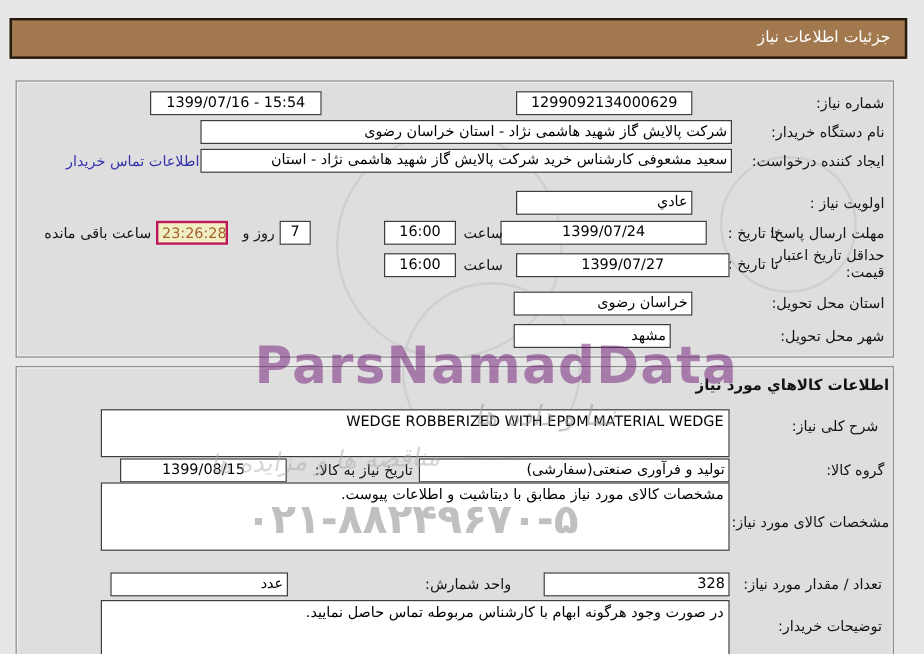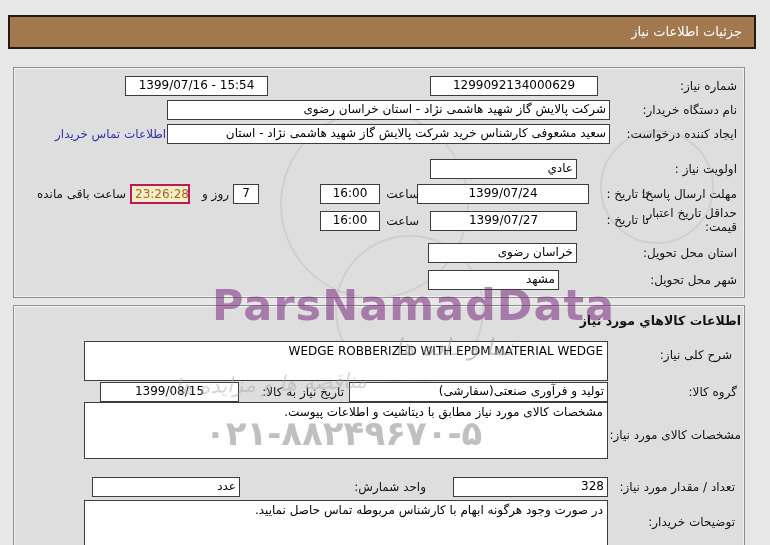--- a/index.html
+++ b/index.html
@@ -51,21 +51,21 @@
   <span>جزئیات اطلاعات نیاز</span>
 </div>
 
 <div class="wm-circle" style="left:280px;top:110px;width:185px;height:185px;"></div>
 <div class="wm-circle" style="left:335px;top:235px;width:145px;height:145px;"></div>
 <div class="wm-circle" style="left:600px;top:130px;width:110px;height:110px;"></div>
 
 <div class="panel" id="panel1"></div>
 
 <div class="lbl" style="right:33px;top:79px;">شماره نیاز:</div>
-<div class="box center ltrn" style="left:430px;top:76px;width:168px;">1299092134000629</div>
+<div class="box center ltrn" style="left:430px;top:76px;width:147px;">1299092134000629</div>
 <div class="lbl" style="right:345px;top:79px;margin-top:20px;">تاریخ و ساعت اعلان عمومی:</div>
 <div class="box center ltr" style="left:125px;top:76px;width:143px;">1399/07/16 - 15:54</div>
 
 <div class="lbl" style="right:33px;top:103px;">نام دستگاه خریدار:</div>
 <div class="box rgt" style="left:167px;top:100px;width:443px;">شرکت پالایش گاز شهید هاشمی نژاد - استان خراسان رضوی</div>
 
 <div class="lbl" style="right:33px;top:127px;text-align:right;">ایجاد کننده درخواست:</div>
 <div class="box rgt" style="left:167px;top:124px;width:443px;">سعید مشعوفی کارشناس خرید شرکت پالایش گاز شهید هاشمی نژاد - استان</div>
 <div class="link" style="left:55px;top:127px;">اطلاعات تماس خریدار</div>
 
@@ -77,21 +77,21 @@
 <div class="box center ltrn" style="left:417px;top:184px;width:172px;">1399/07/24</div>
 <div class="lbl" style="right:351px;top:187px;">ساعت</div>
 <div class="box center ltrn" style="left:320px;top:184px;width:60px;">16:00</div>
 <div class="box center ltrn" style="left:233px;top:184px;width:26px;">7</div>
 <div class="lbl" style="right:541px;top:187px;">روز و</div>
 <div class="box center ltrn count" style="left:130px;top:184px;width:60px;">23:26:28</div>
 <div class="lbl" style="right:644px;top:187px;">ساعت باقی مانده</div>
 
 <div class="lbl lbl2" style="right:33px;top:206px;width:108px;">حداقل تاریخ اعتبار قیمت:</div>
 <div class="lbl" style="right:121px;top:213px;">تا تاریخ :</div>
-<div class="box center ltrn" style="left:430px;top:211px;width:147px;">1399/07/27</div>
+<div class="box center ltrn" style="left:430px;top:211px;width:178px;">1399/07/27</div>
 <div class="lbl" style="right:351px;top:214px;">ساعت</div>
 <div class="box center ltrn" style="left:320px;top:211px;width:60px;">16:00</div>
 
 <div class="lbl" style="right:33px;top:246px;">استان محل تحویل:</div>
 <div class="box rgt" style="left:428px;top:243px;width:149px;">خراسان رضوی</div>
 
 <div class="lbl" style="right:33px;top:273px;">شهر محل تحویل:</div>
 <div class="box rgt" style="left:428px;top:270px;width:131px;">مشهد</div>
 
 <div class="panel" id="panel2"></div>

